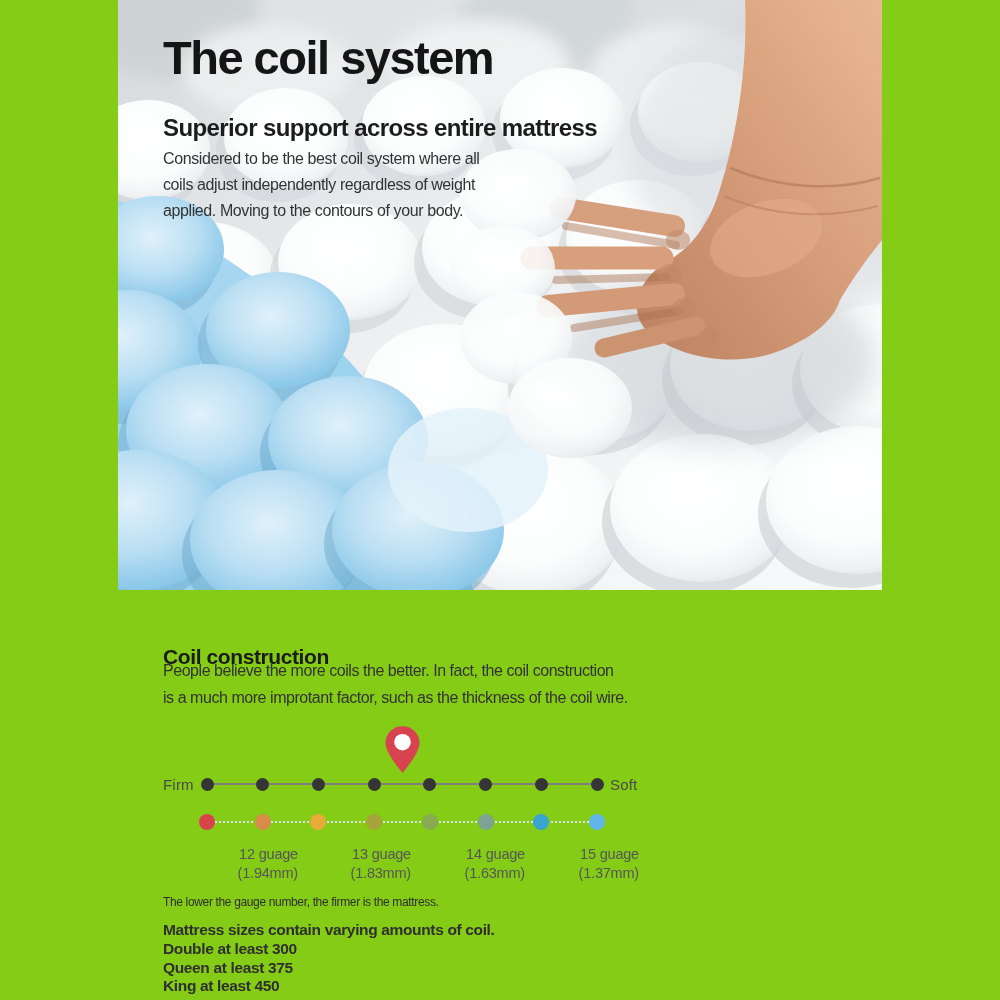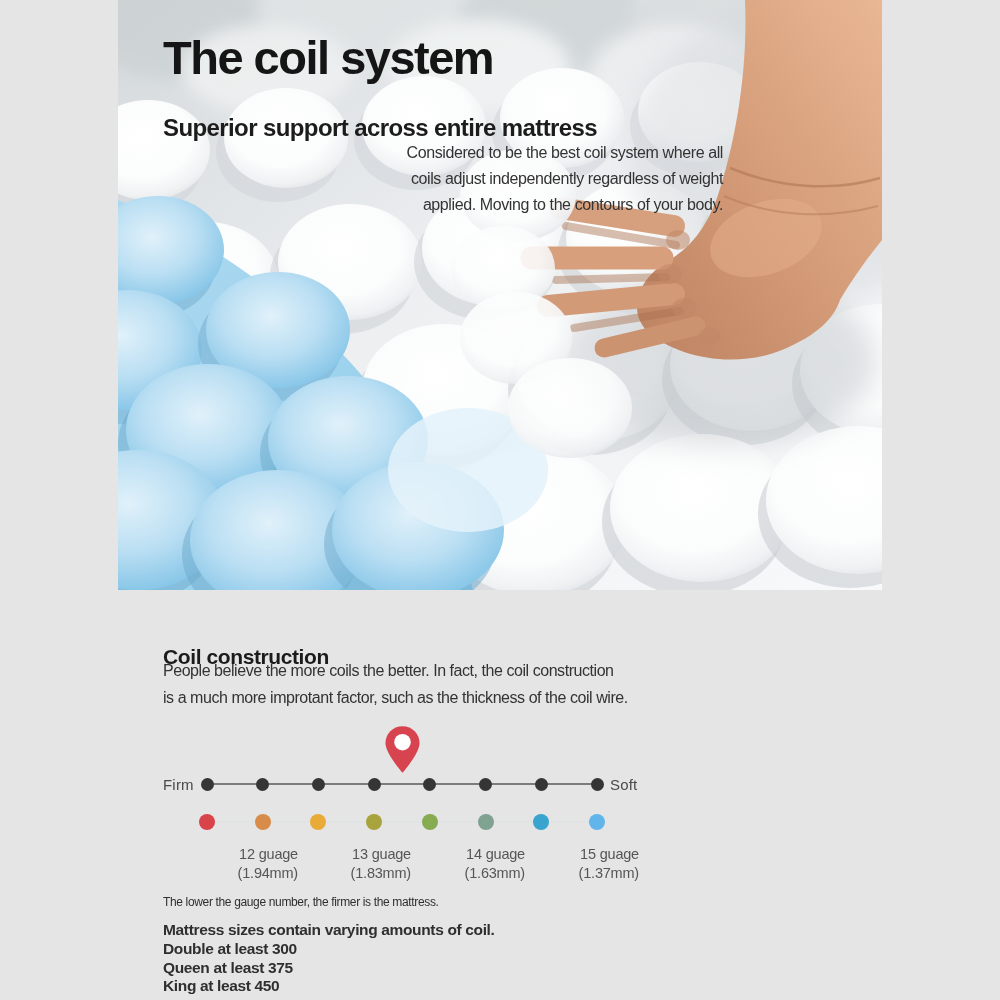--- a/index.html
+++ b/index.html
@@ -1,35 +1,35 @@
 <!DOCTYPE html>
 <html><head>
 <meta charset="utf-8">
 <style>
   html,body{margin:0;padding:0;background:#ffffff;}
   .page{
-    position:relative;width:1000px;height:1000px;background:#e5e5e5;
+    position:relative;width:1000px;height:1000px;background:#84cc16;
     font-family:"Liberation Sans","DejaVu Sans",sans-serif;overflow:hidden;
     color:#2e2e2e;
   }
   
   .hero{position:absolute;left:118px;top:0;width:764px;height:590px;}
   .hero svg{display:block;width:100%;height:100%;}
   .hero-text{position:absolute;left:45px;top:34px;width:560px;}
   .hero-title{
     font-size:47px;font-weight:800;color:#151515;letter-spacing:-1.5px;
     line-height:48px;margin:0;
   }
   .hero-sub{
     margin-top:34px;font-size:24px;font-weight:700;color:#1c1c1c;
     letter-spacing:-0.6px;line-height:24px;
   }
   .hero-body{
-    font-size:16px;font-weight:400;color:#333333;
-    letter-spacing:-0.4px;line-height:26px;text-align:right;
+    margin-top:6px;font-size:16px;font-weight:400;color:#333333;
+    letter-spacing:-0.4px;line-height:26px;
   }
   
   .section-heading{
     position:absolute;left:163px;top:628px;font-size:21px;font-weight:700;
     color:#1b1b1b;letter-spacing:-0.4px;line-height:25px;margin-top:16px;
   }
   .section-body{
     position:absolute;left:163px;top:657px;font-size:16px;color:#333333;
     letter-spacing:-0.45px;line-height:27px;
   }

